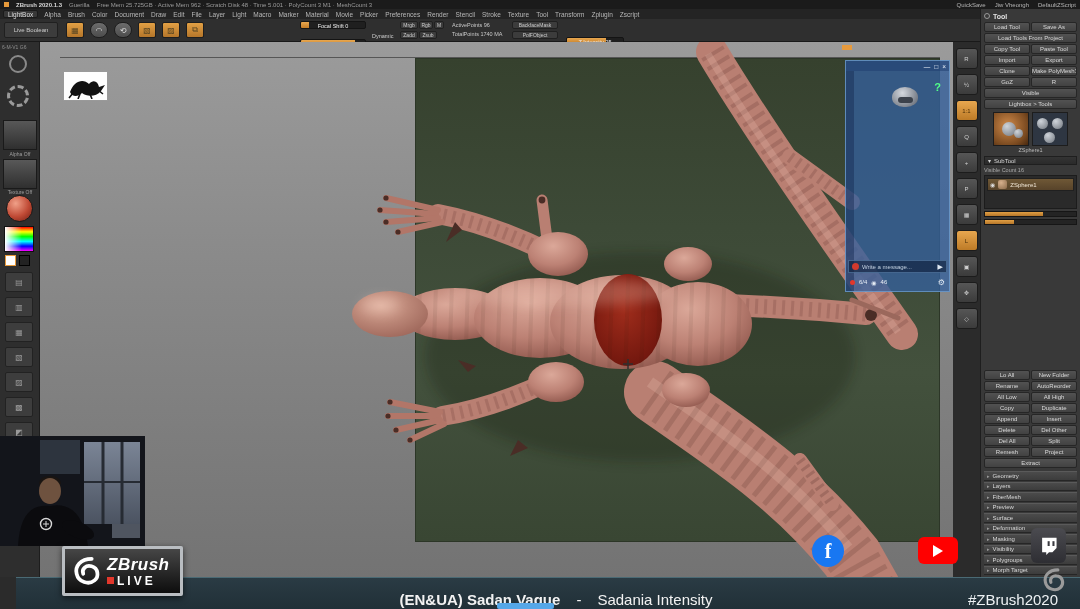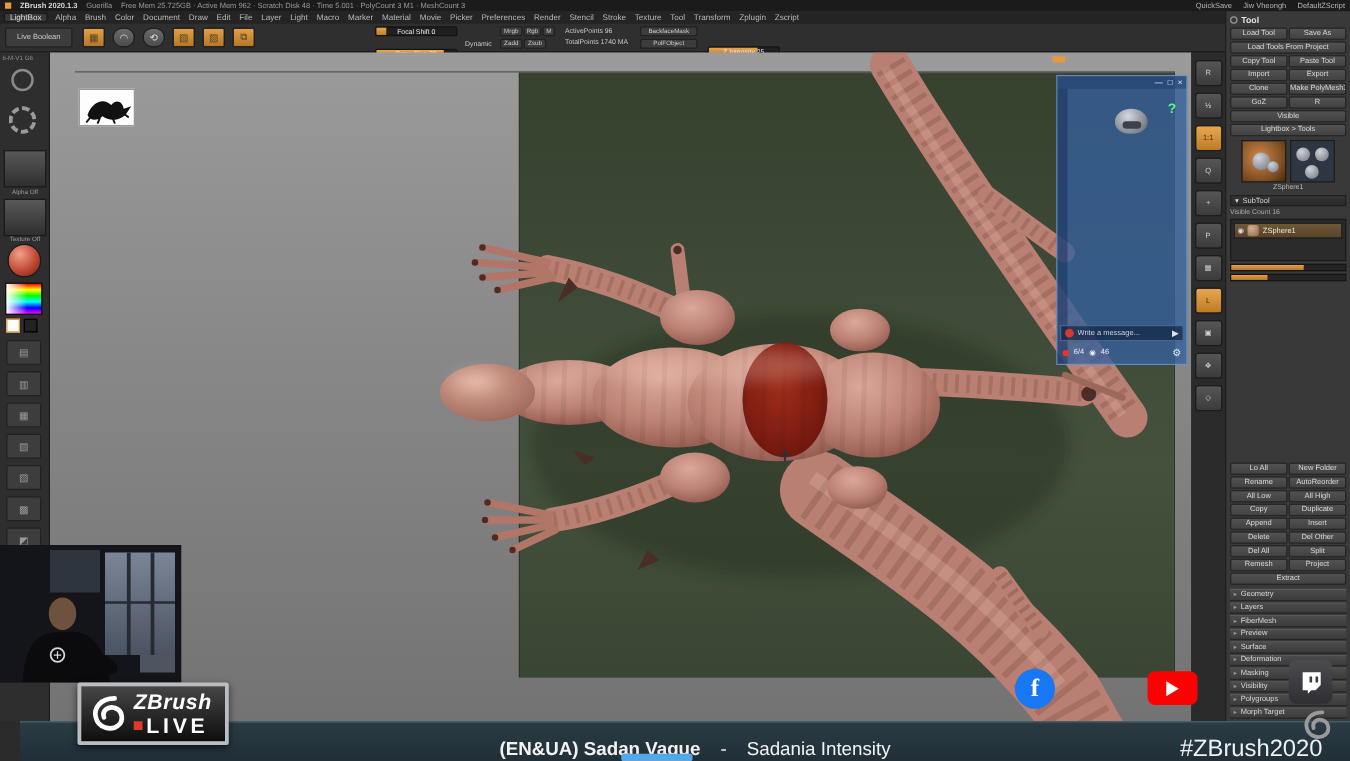--- a/index.html
+++ b/index.html
@@ -133,30 +133,30 @@
   .webcam { position:absolute; left:0; top:436px; width:145px; height:110px; background:#13151b; z-index:25; overflow:hidden; }
 
   
   .badge { position:absolute; left:62px; top:546px; width:121px; height:50px; z-index:40;
     background:linear-gradient(#464646,#0d0d0d); border:3px solid #b9bdc1; border-radius:2px;
     display:flex; align-items:center; padding:0 6px; gap:4px; box-shadow:0 2px 6px rgba(0,0,0,0.6); }
   .badge-text { display:flex; flex-direction:column; line-height:1; }
   .badge-brand { color:#fff; font-size:17px; font-weight:bold; font-style:italic; letter-spacing:0.5px; }
   .badge-live { display:flex; align-items:center; gap:3px; margin-top:2px; }
   .badge-live .reddot { width:7px; height:7px; background:#e2372b; }
-  .badge-live .livetxt { color:#fff; font-size:17px; font-weight:bold; letter-spacing:3px; }
+  .badge-live .livetxt { color:#fff; font-size:12px; font-weight:bold; letter-spacing:3px; }
 
   
   .bottombar { position:absolute; left:16px; top:577px; width:1080px; height:44px; z-index:20;
     background:linear-gradient(#2a3b44,#1d2b32); border-top:1px solid #4a6a74;
     display:flex; align-items:center; justify-content:center; color:#f2f2f2; }
   .bb-primary { font-size:15px; font-weight:bold; }
   .bb-sep { margin:0 16px; font-size:15px; }
   .bb-secondary { font-size:15px; }
-  .bb-hashtag { position:absolute; right:38px; font-size:19px; color:#eef2f4; }
+  .bb-hashtag { position:absolute; right:38px; font-size:15px; color:#eef2f4; }
   .bluebar { position:absolute; left:497px; top:603px; width:57px; height:6px; background:#55a7e8; z-index:45; border-radius:2px; }
 
   
   .fb { position:absolute; left:812px; top:535px; width:32px; height:32px; border-radius:50%; background:#1877f2;
     z-index:35; display:flex; align-items:center; justify-content:center; color:#fff; font-size:20px; font-weight:bold;
     font-family:"Liberation Serif","DejaVu Serif",serif; }
   .yt { position:absolute; left:918px; top:537px; width:40px; height:27px; border-radius:6px; background:#f00;
     z-index:35; display:flex; align-items:center; justify-content:center; }
   .yt-tri { width:0; height:0; border-left:10px solid #fff; border-top:6px solid transparent; border-bottom:6px solid transparent; }
   .twitch { position:absolute; left:1031px; top:528px; width:35px; height:35px; border-radius:6px;

